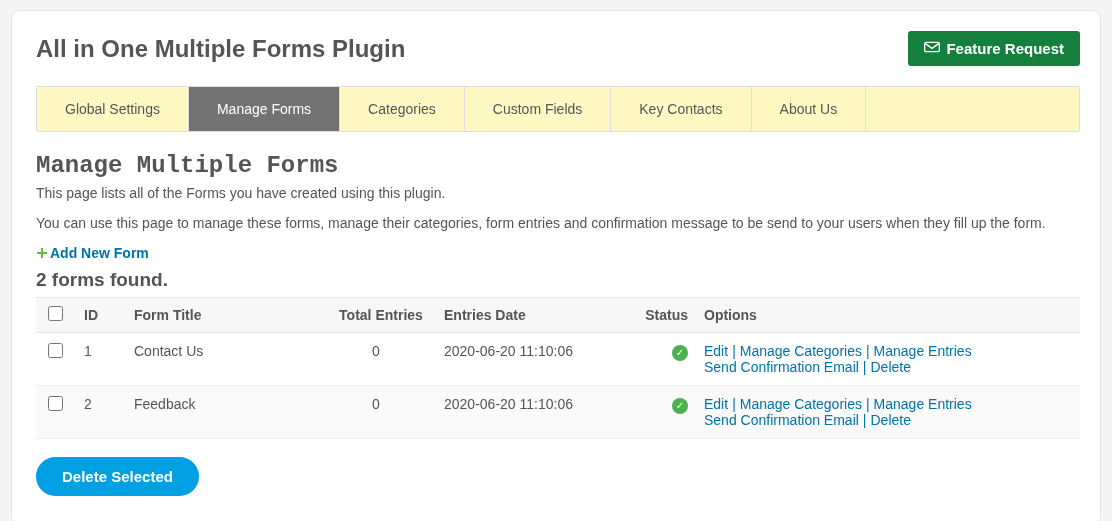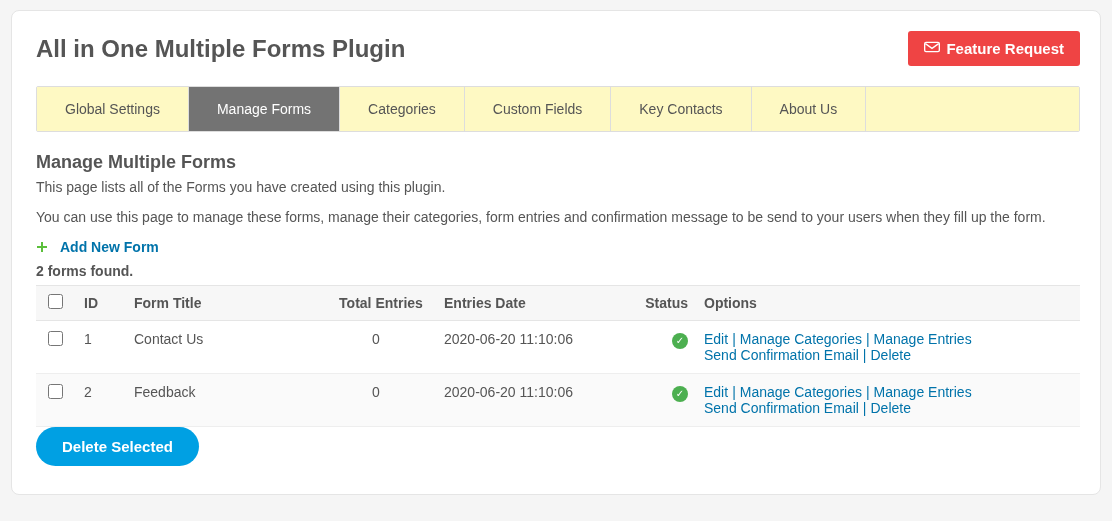--- a/index.html
+++ b/index.html
@@ -23,21 +23,21 @@
     justify-content: space-between;
     align-items: center;
     margin-bottom: 20px;
   }
   .page-title {
     font-size: 24px;
     font-weight: 700;
     color: #555;
   }
   .feature-btn {
-    background: #ef4444;
+    background: #15803d;
     color: #fff;
     border: none;
     border-radius: 3px;
     padding: 9px 16px;
     font-size: 15px;
     font-weight: 700;
     cursor: pointer;
     display: flex;
     align-items: center;
     gap: 6px;
@@ -56,53 +56,54 @@
     cursor: pointer;
     background: #fef9c3;
     font-size: 14px;
   }
   .tab:last-child { border-right: none; flex: 1; }
   .tab.active {
     background: #737373;
     color: #fff;
   }
   .section-title {
-    font-size: 18px;
+    font-size: 24px;
     font-weight: 700;
     color: #555;
     margin-bottom: 6px;
+    font-family: Liberation Mono, monospace;
   }
   .desc {
     color: #555;
     margin-bottom: 14px;
     font-size: 14px;
   }
   .add-new {
     display: flex;
     align-items: center;
-    gap: 12px;
+    gap: 2px;
     margin: 14px 0 8px 0;
   }
   .add-new .plus {
     width: 12px; height: 12px;
     display: inline-flex;
     align-items: center; justify-content: center;
   }
   .add-new a {
     color: #0073aa;
     font-weight: 700;
     text-decoration: none;
     cursor: pointer;
     font-size: 14px;
   }
   .count {
     font-weight: 700;
     color: #555;
     margin-bottom: 6px;
-    font-size: 14px;
+    font-size: 19px;
   }
   table {
     width: 100%;
     border-collapse: collapse;
   }
   thead tr {
     background: #f7f7f7;
   }
   th {
     text-align: left;
@@ -142,20 +143,21 @@
     font-size: 10px;
     line-height: 1;
   }
   .opt-link {
     color: #0073aa;
     text-decoration: none;
     cursor: pointer;
   }
   .opt-sep { color: #0073aa; padding: 0 4px; }
   .delete-btn {
+    margin-top: 18px;
     background: #00a0e3;
     color: #fff;
     border: none;
     border-radius: 22px;
     padding: 11px 26px;
     font-size: 15px;
     font-weight: 600;
     cursor: pointer;
   }
   input[type=checkbox] {

